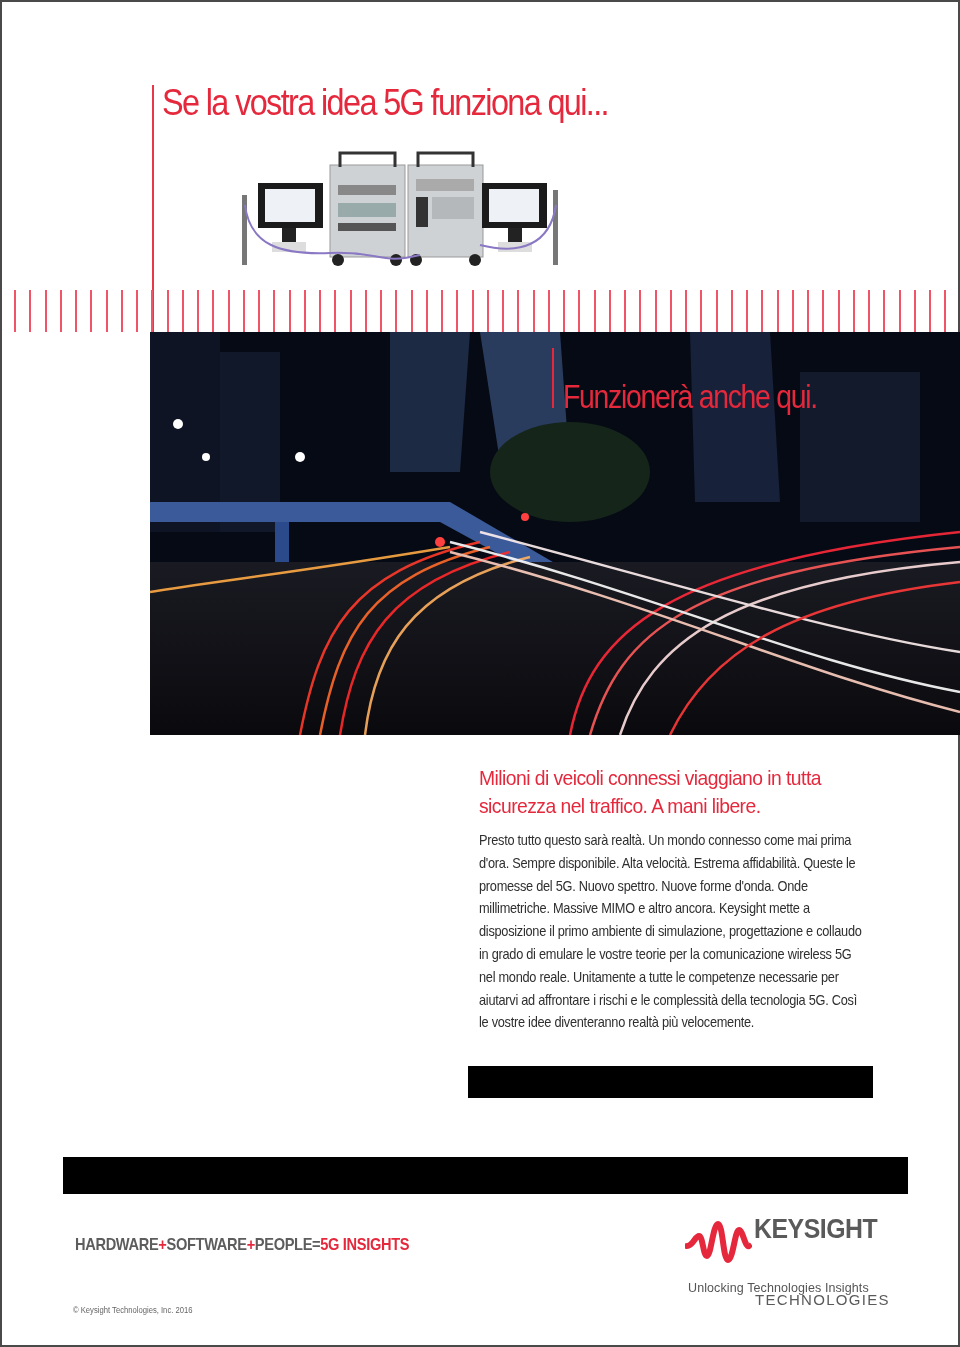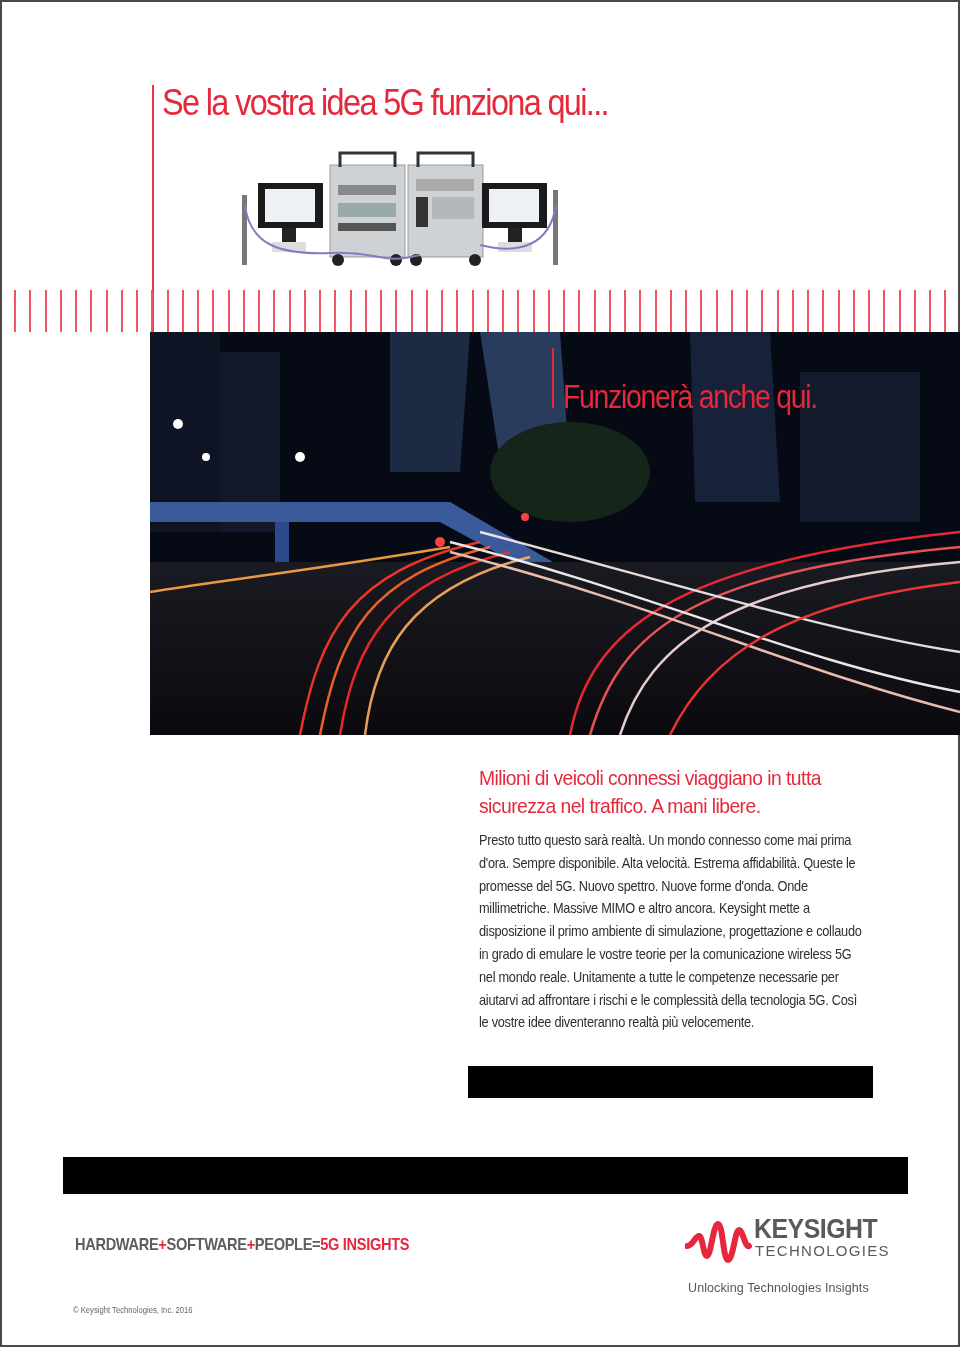--- a/index.html
+++ b/index.html
@@ -32,21 +32,21 @@
   .redact-2 { position: absolute; left: 63px; top: 1157px; width: 845px; height: 37px; background: #000; }
 
   .equation { position: absolute; left: 75px; top: 1235px; font-size: 17px; font-weight: bold; letter-spacing: -0.4px;
               white-space: nowrap; transform: scaleX(0.86); transform-origin: left top; }
   .eq-gray { color: #5d5d5d; }
   .eq-red { color: #e5283c; }
 
   .logo { position: absolute; left: 685px; top: 1216px; width: 210px; height: 50px; }
   .logo-name { position: absolute; left: 754px; top: 1214px; font-size: 27px; font-weight: bold; color: #5a5a5a;
                letter-spacing: -0.5px; transform: scaleX(0.92); transform-origin: left top; }
-  .logo-sub { position: absolute; left: 755px; top: 1242px; font-size: 15px; color: #5a5a5a; letter-spacing: 1.3px; }
+  .logo-sub { position: absolute; left: 755px; top: 1291px; font-size: 15px; color: #5a5a5a; letter-spacing: 1.3px; }
   .tagline { position: absolute; left: 688px; top: 1281px; font-size: 12.5px; color: #555; letter-spacing: 0.1px; }
   .copyright { position: absolute; left: 73px; top: 1305px; font-size: 8.5px; color: #666; transform: scaleX(0.9);
                transform-origin: left top; white-space: nowrap; }
 </style>
 </head>
 <body>
 
 <div class="page-frame"></div>
 
 <div class="headline">Se la vostra idea 5G funziona qui...</div>

